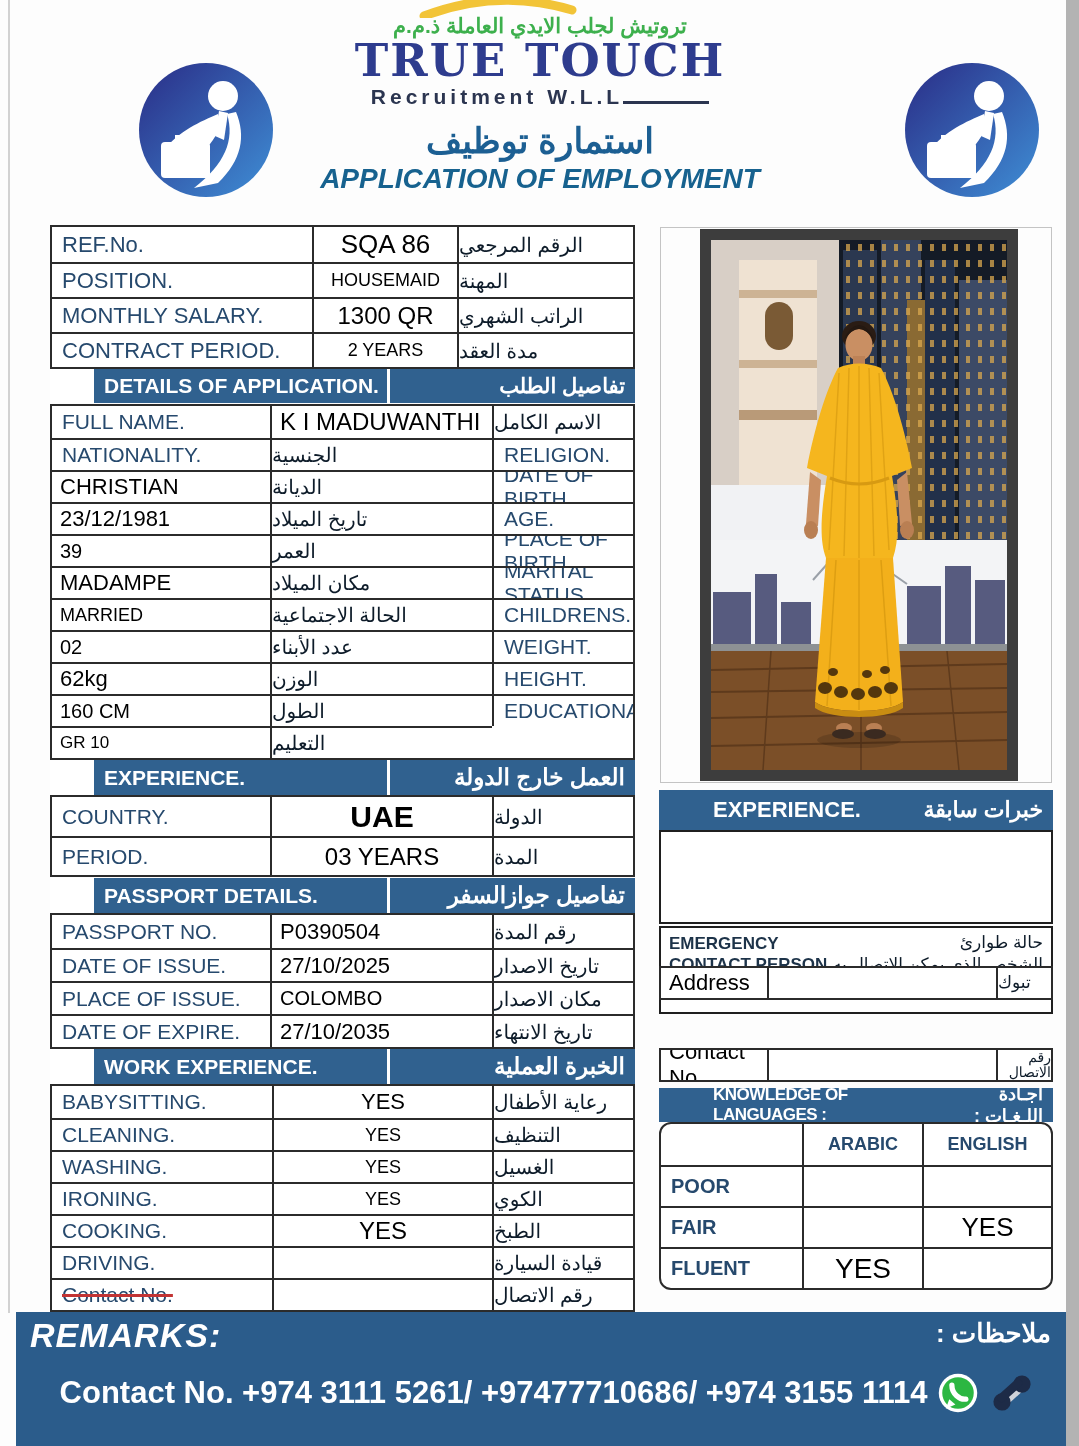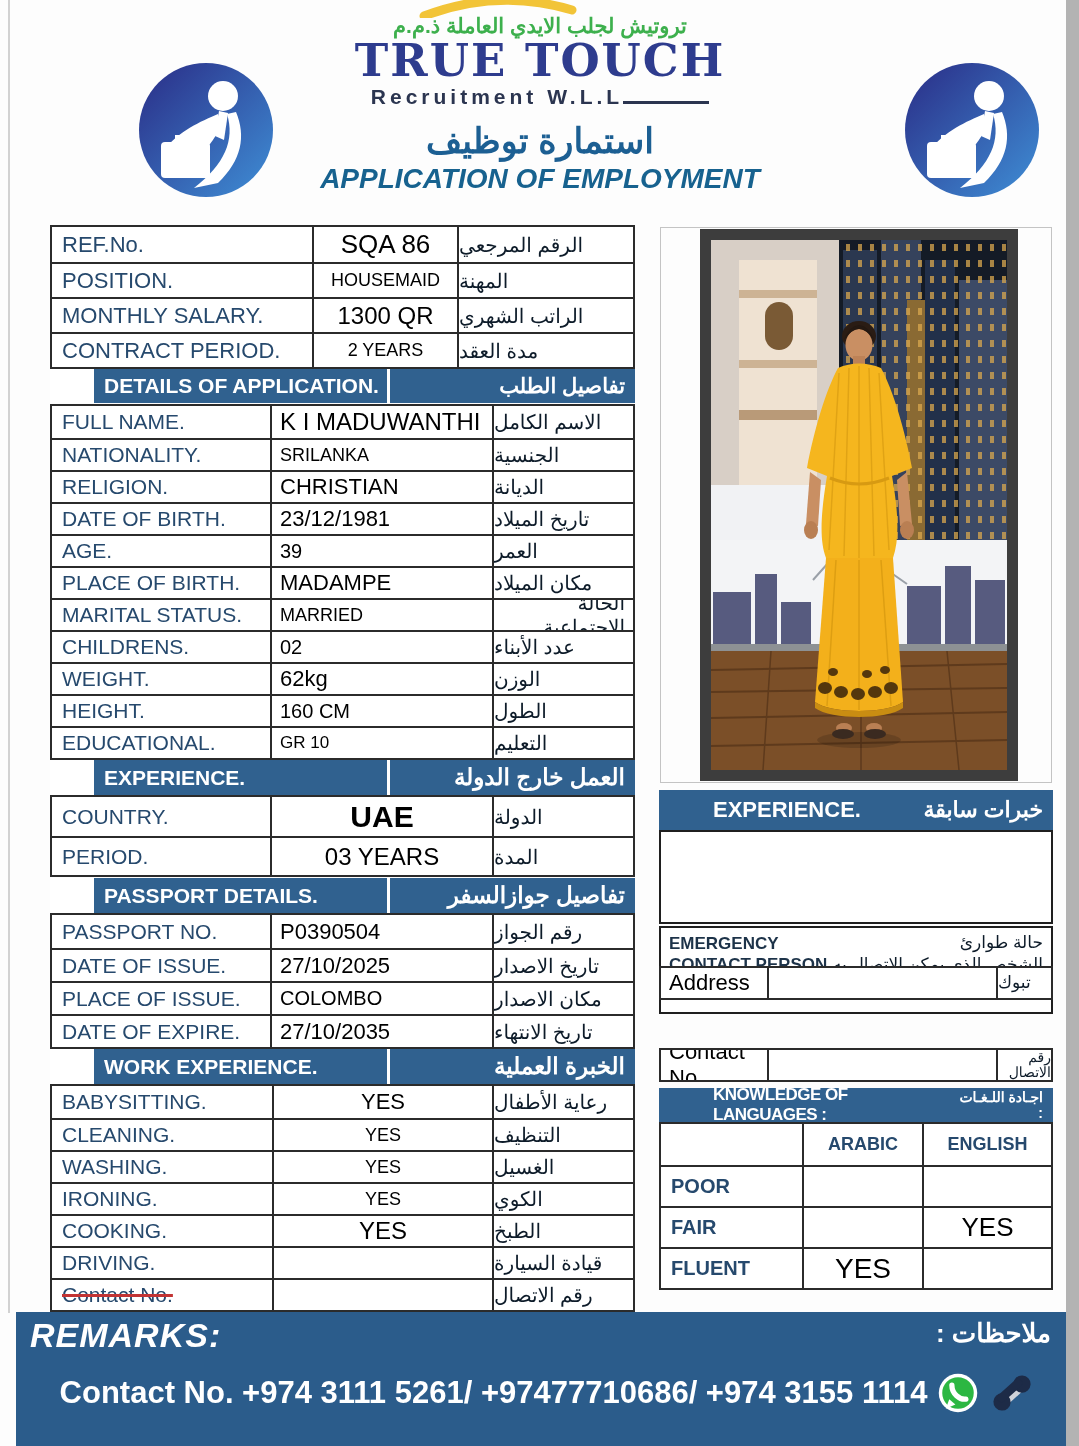--- a/index.html
+++ b/index.html
@@ -146,21 +146,20 @@
     <div class="seg right">
         <span class="ar">تفاصيل الطلب</span>
       </div>
   </div>
 
   <div class="tbl" style="left:50px;top:404px;width:585px;grid-template-columns:218px 222px 141px;grid-auto-rows:32px;">
     <div class="c lbl">FULL NAME.</div>
     <div class="c val fs24">K I MADUWANTHI</div>
     <div class="c arb">الاسم الكامل</div>
     <div class="c lbl">NATIONALITY.</div>
-    <div class="c val fs18">SRILANKA</div>
     <div class="c arb">الجنسية</div>
     <div class="c lbl">RELIGION.</div>
     <div class="c val fs22">CHRISTIAN</div>
     <div class="c arb">الديانة</div>
     <div class="c lbl">DATE OF BIRTH.</div>
     <div class="c val fs22">23/12/1981</div>
     <div class="c arb">تاريخ الميلاد</div>
     <div class="c lbl">AGE.</div>
     <div class="c val fs20">39</div>
     <div class="c arb">العمر</div>
@@ -207,21 +206,21 @@
         <span class="en">PASSPORT DETAILS.</span>
       </div>
     <div class="seg right">
         <span class="ar" style="font-size:23px;">تفاصيل جوازالسفر</span>
       </div>
   </div>
 
   <div class="tbl" style="left:50px;top:913px;width:585px;grid-template-columns:218px 222px 141px;grid-auto-rows:33px;">
     <div class="c lbl">PASSPORT NO.</div>
     <div class="c val fs22">P0390504</div>
-    <div class="c arb">رقم الجواز</div>
+    <div class="c arb">رقم المدة</div>
     <div class="c lbl">DATE OF ISSUE.</div>
     <div class="c val fs22">27/10/2025</div>
     <div class="c arb">تاريخ الاصدار</div>
     <div class="c lbl">PLACE OF ISSUE.</div>
     <div class="c val fs20">COLOMBO</div>
     <div class="c arb">مكان الاصدار</div>
     <div class="c lbl">DATE OF EXPIRE.</div>
     <div class="c val fs22">27/10/2035</div>
     <div class="c arb">تاريخ الانتهاء</div>
   </div>
@@ -374,24 +373,24 @@
     <div class="c small-ar" style="font-size:17px;">تبوك</div>
   </div>
   <div class="tbl" style="left:659px;top:1048px;width:394px;grid-template-columns:106px 229px 55px;grid-auto-rows:30px;">
     <div class="c addr-lbl">Contact No.</div>
     <div class="c val"></div>
     <div class="c small-ar">رقم الاتصال</div>
   </div>
 
   <div class="bar" style="left:659px;top:1088px;width:394px;height:34px;">
     <span class="en" style="font-size:17px;letter-spacing:-0.5px;">KNOWLEDGE OF LANGUAGES :</span>
-    <span class="ar" style="font-size:14px;">اجـادة اللـغـات :</span>
-  </div>
-
-  <div class="tbl" style="left:659px;top:1122px;width:394px;grid-template-columns:141px 120px 129px;grid-auto-rows:41px;">
+    <span class="ar" style="font-size:18px;">اجـادة اللـغـات :</span>
+  </div>
+
+  <div class="tbl" style="left:659px;top:1122px;width:394px;grid-template-columns:141px 120px 129px;grid-auto-rows:41px;border-radius:12px;">
     <div class="c"></div>
     <div class="c lang-col">ARABIC</div>
     <div class="c lang-col">ENGLISH</div>
     <div class="c lang-lbl">POOR</div>
     <div class="c lang-val"></div>
     <div class="c lang-val"></div>
     <div class="c lang-lbl">FAIR</div>
     <div class="c lang-val"></div>
     <div class="c lang-val fs26">YES</div>
     <div class="c lang-lbl">FLUENT</div>

